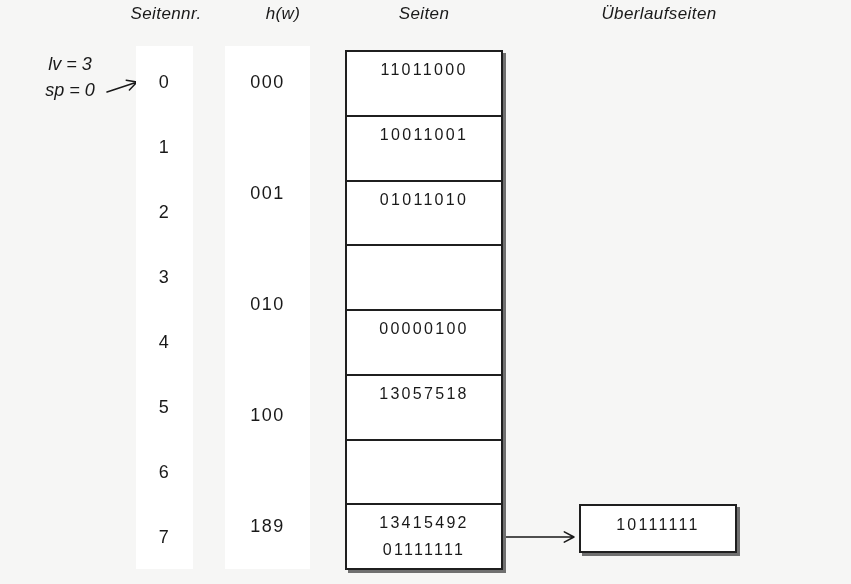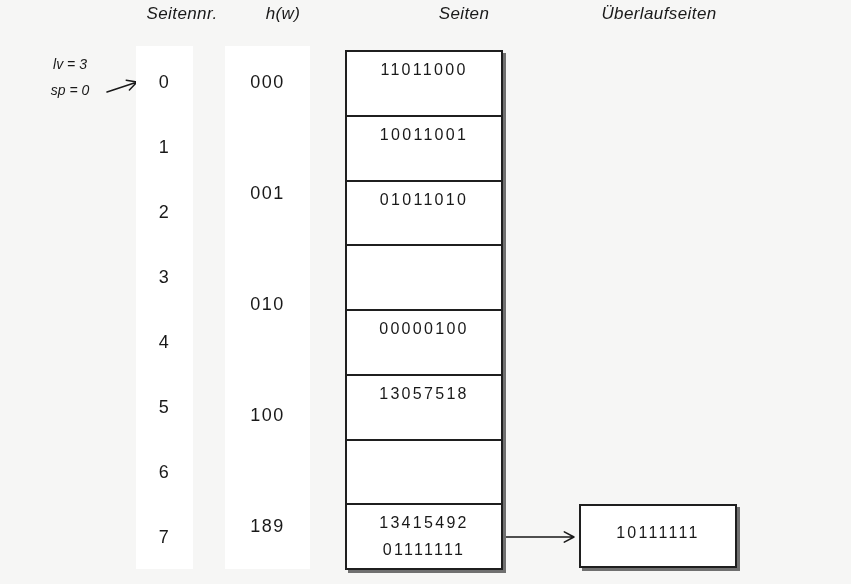--- a/index.html
+++ b/index.html
@@ -20,32 +20,32 @@
   }
   .hdr {
     position: absolute;
     top: 4px;
     transform: translateX(-50%);
     font-style: italic;
     font-size: 17px;
     letter-spacing: 0.4px;
     white-space: nowrap;
   }
-  .hdr-seitennr   { left: 166px; margin-left: 16px; }
+  .hdr-seitennr   { left: 166px; }
   .hdr-hw         { left: 283px; }
-  .hdr-seiten     { left: 424px; margin-left: 40px; }
+  .hdr-seiten     { left: 424px; }
   .hdr-ueberlauf  { left: 659px; text-align: center; }
   .annotation {
     position: absolute;
     left: 30px;
     top: 51px;
     width: 80px;
     text-align: center;
     font-style: italic;
-    font-size: 14px;
+    font-size: 18px;
     line-height: 26px;
     white-space: nowrap;
   }
   .strip {
     position: absolute;
     top: 46px;
     height: 523px;
     background: #ffffff;
     padding-top: 4px;
     box-sizing: border-box;
@@ -91,29 +91,29 @@
     letter-spacing: 2.3px;
     line-height: 27px;
     height: 27px;
     white-space: nowrap;
   }
   .overflowbox {
     position: absolute;
     left: 579px;
     top: 504px;
     width: 158px;
-    height: 64px;
+    height: 49px;
     box-sizing: border-box;
     background: #ffffff;
     border: 2px solid #1f1f1f;
     box-shadow: 3px 3px 0 #707070;
     display: flex;
     flex-direction: column;
     align-items: center;
-    padding-top: 13px;
+    padding-top: 5px;
   }
 </style>
 </head>
 <body>
 
 <div class="canvas">
 
   <svg class="overlay" viewBox="0 0 851 584">
     <path d="M107 92 L135 82.7 M129.4 90 L137 82 L126.2 80.2" fill="none" stroke="#191919" stroke-width="1.5" stroke-linecap="round" stroke-linejoin="round"></path>
     <path d="M506 537 L572 537 M564.3 542.2 L574 537 L564.3 531.8" fill="none" stroke="#191919" stroke-width="1.5" stroke-linecap="round" stroke-linejoin="round"></path>

